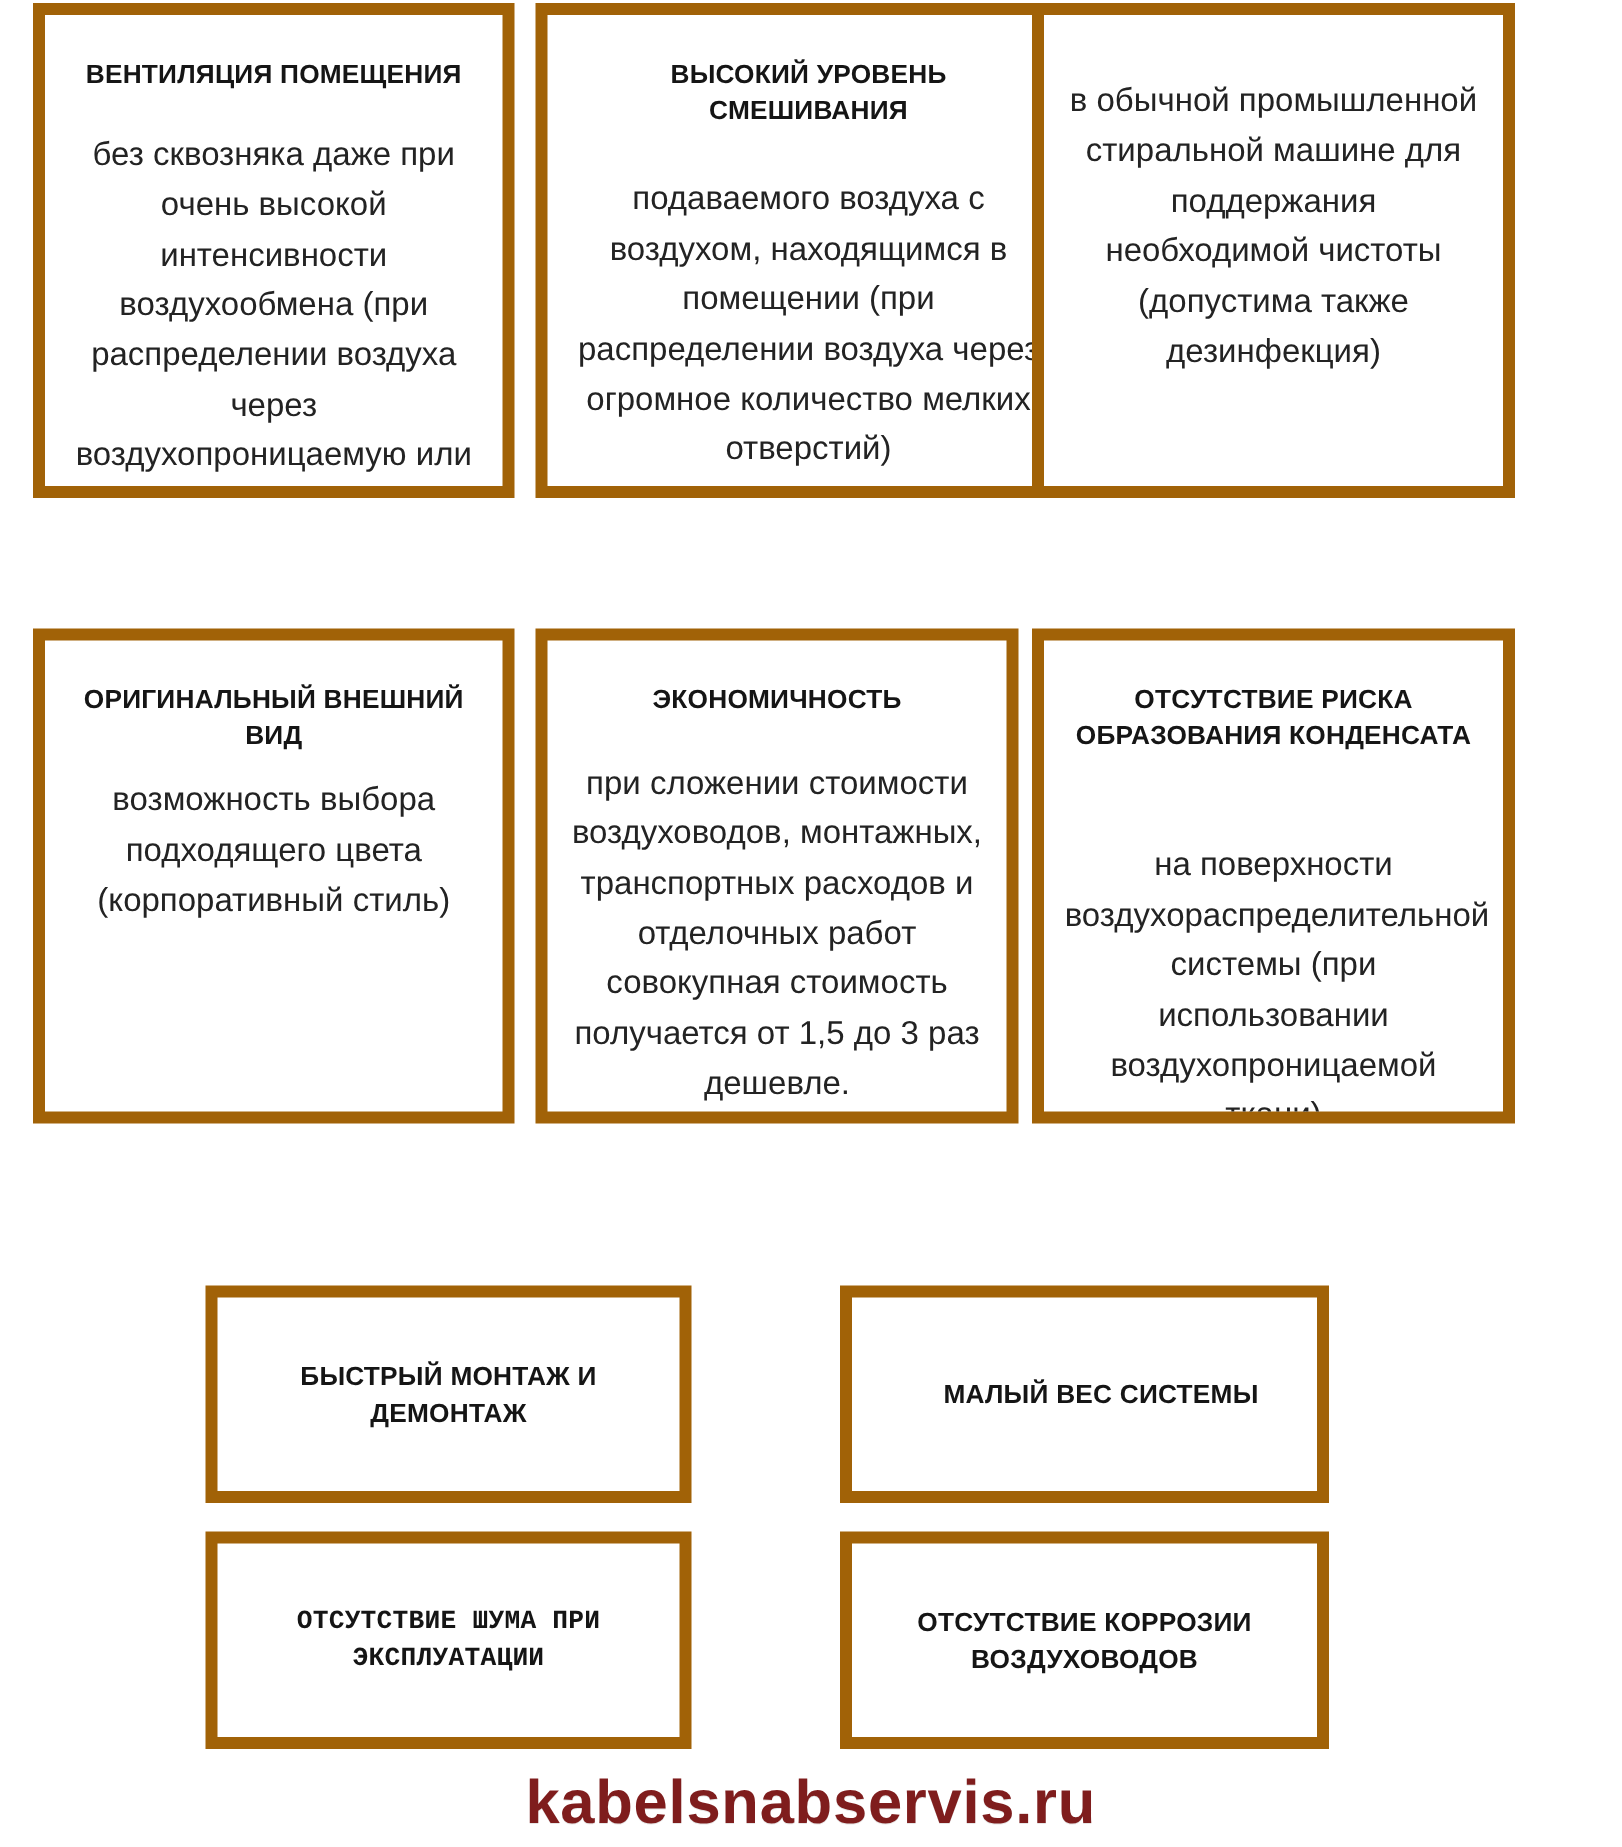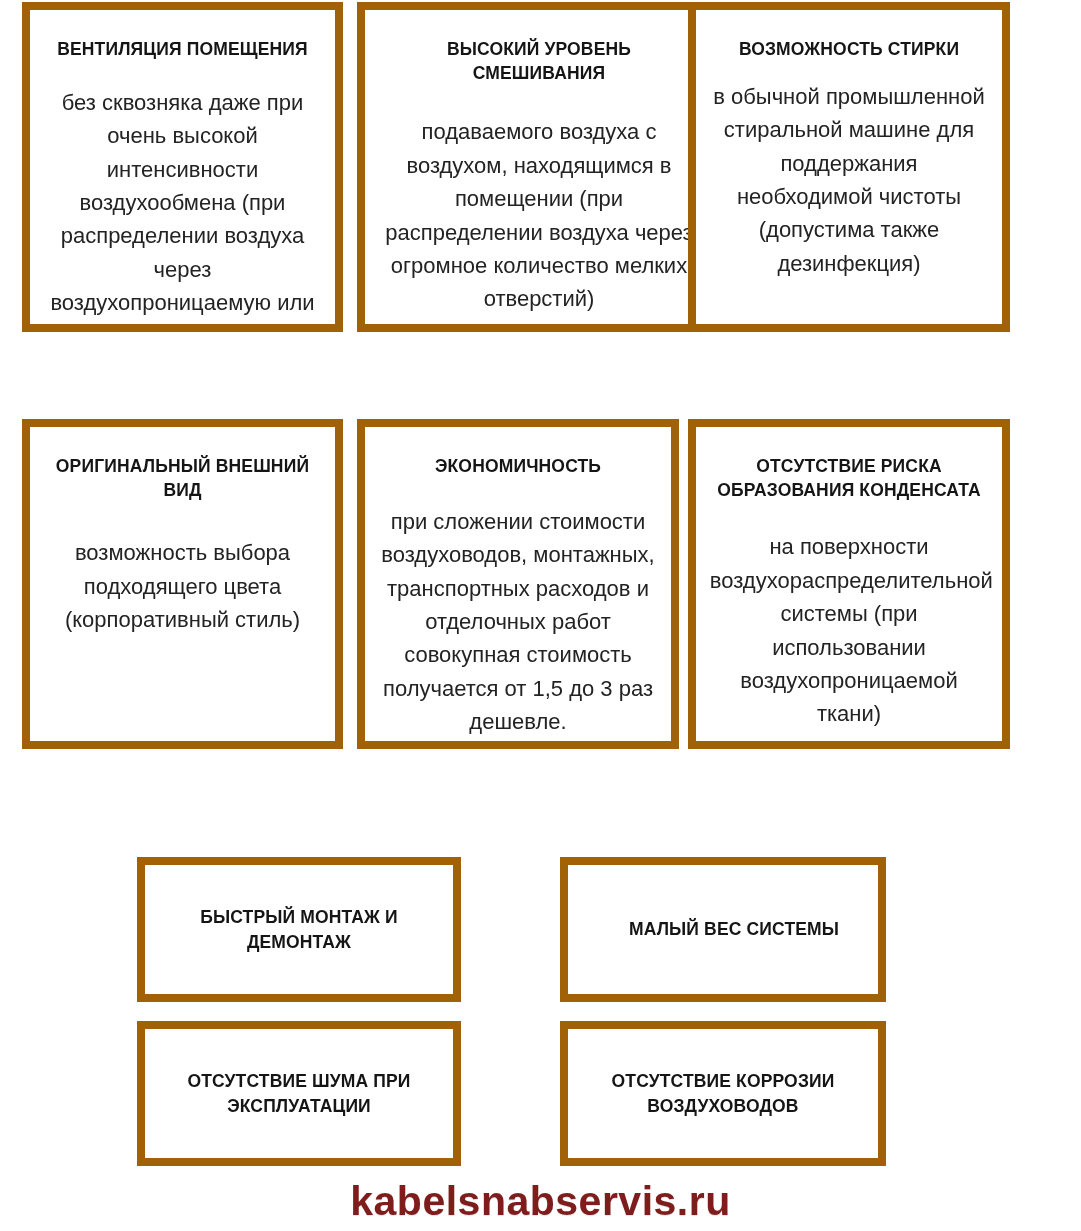--- a/index.html
+++ b/index.html
@@ -60,44 +60,44 @@
   .card-big .card-body  { margin-top: 24px; }
 
   
   #card-ventilation { left: 22px;  top: 2px; }
   #card-mixing      { left: 357px; top: 2px; width: 364px; }
   #card-washing     { left: 688px; top: 2px; width: 322px; }
 
   
   #card-appearance  { left: 22px;  top: 419px; }
   #card-economy     { left: 357px; top: 419px; width: 322px; }
-  #card-condensate  { left: 688px; top: 419px; width: 322px; }
+  #card-condensate  { left: 688px; top: 419px; width: 322px; gap: 29px; }
 
   
   #card-mixing      .card-body { margin-top: 30px; }
   #card-washing     .card-body { margin-top: 18px; }
-  #card-appearance  .card-body { margin-top: 34px; }
+  #card-appearance  .card-body { margin-top: 14px; }
   #card-economy     .card-body { margin-top: 26px; }
   #card-condensate  .card-body { margin-top: 28px; }
 
   
   .card-small {
     width: 324px;
     height: 145px;
     padding: 6px;
     justify-content: center;
   }
   .card-small .card-title {
     font-size: 17.5px;
     line-height: 1.4;
   }
 
   #box-install   { left: 137px; top: 857px; }
   #box-weight    { left: 560px; top: 857px; width: 326px; padding-left: 28px; }
-  #box-noise     { left: 137px; top: 1021px; }
+  #box-noise     { left: 137px; top: 1021px; font-family: Liberation Mono, monospace; }
   #box-corrosion { left: 560px; top: 1021px; width: 326px; }
 
   
   #watermark {
     position: absolute;
     left: 0;
     top: 1178px;
     width: 1081px;
     text-align: center;
     font-size: 41px;
@@ -118,21 +118,20 @@
     <div class="card-title">ВЕНТИЛЯЦИЯ ПОМЕЩЕНИЯ</div>
     <div class="card-body">без сквозняка даже при очень высокой интенсивности воздухообмена (при распределении воздуха через воздухопроницаемую или микро - перфорированную ткань)</div>
   </div>
 
   <div class="card card-big" id="card-mixing">
     <div class="card-title">ВЫСОКИЙ УРОВЕНЬ СМЕШИВАНИЯ</div>
     <div class="card-body">подаваемого воздуха с воздухом, находящимся в помещении (при распределении воздуха через огромное количество мелких отверстий)</div>
   </div>
 
   <div class="card card-big" id="card-washing">
-    <div class="card-title">ВОЗМОЖНОСТЬ СТИРКИ</div>
     <div class="card-body">в обычной промышленной стиральной машине для поддержания необходимой чистоты (допустима также дезинфекция)</div>
   </div>
 
   <div class="card card-big" id="card-appearance">
     <div class="card-title">ОРИГИНАЛЬНЫЙ ВНЕШНИЙ ВИД</div>
     <div class="card-body">возможность выбора подходящего цвета (корпоративный стиль)</div>
   </div>
 
   <div class="card card-big" id="card-economy">
     <div class="card-title">ЭКОНОМИЧНОСТЬ</div>

